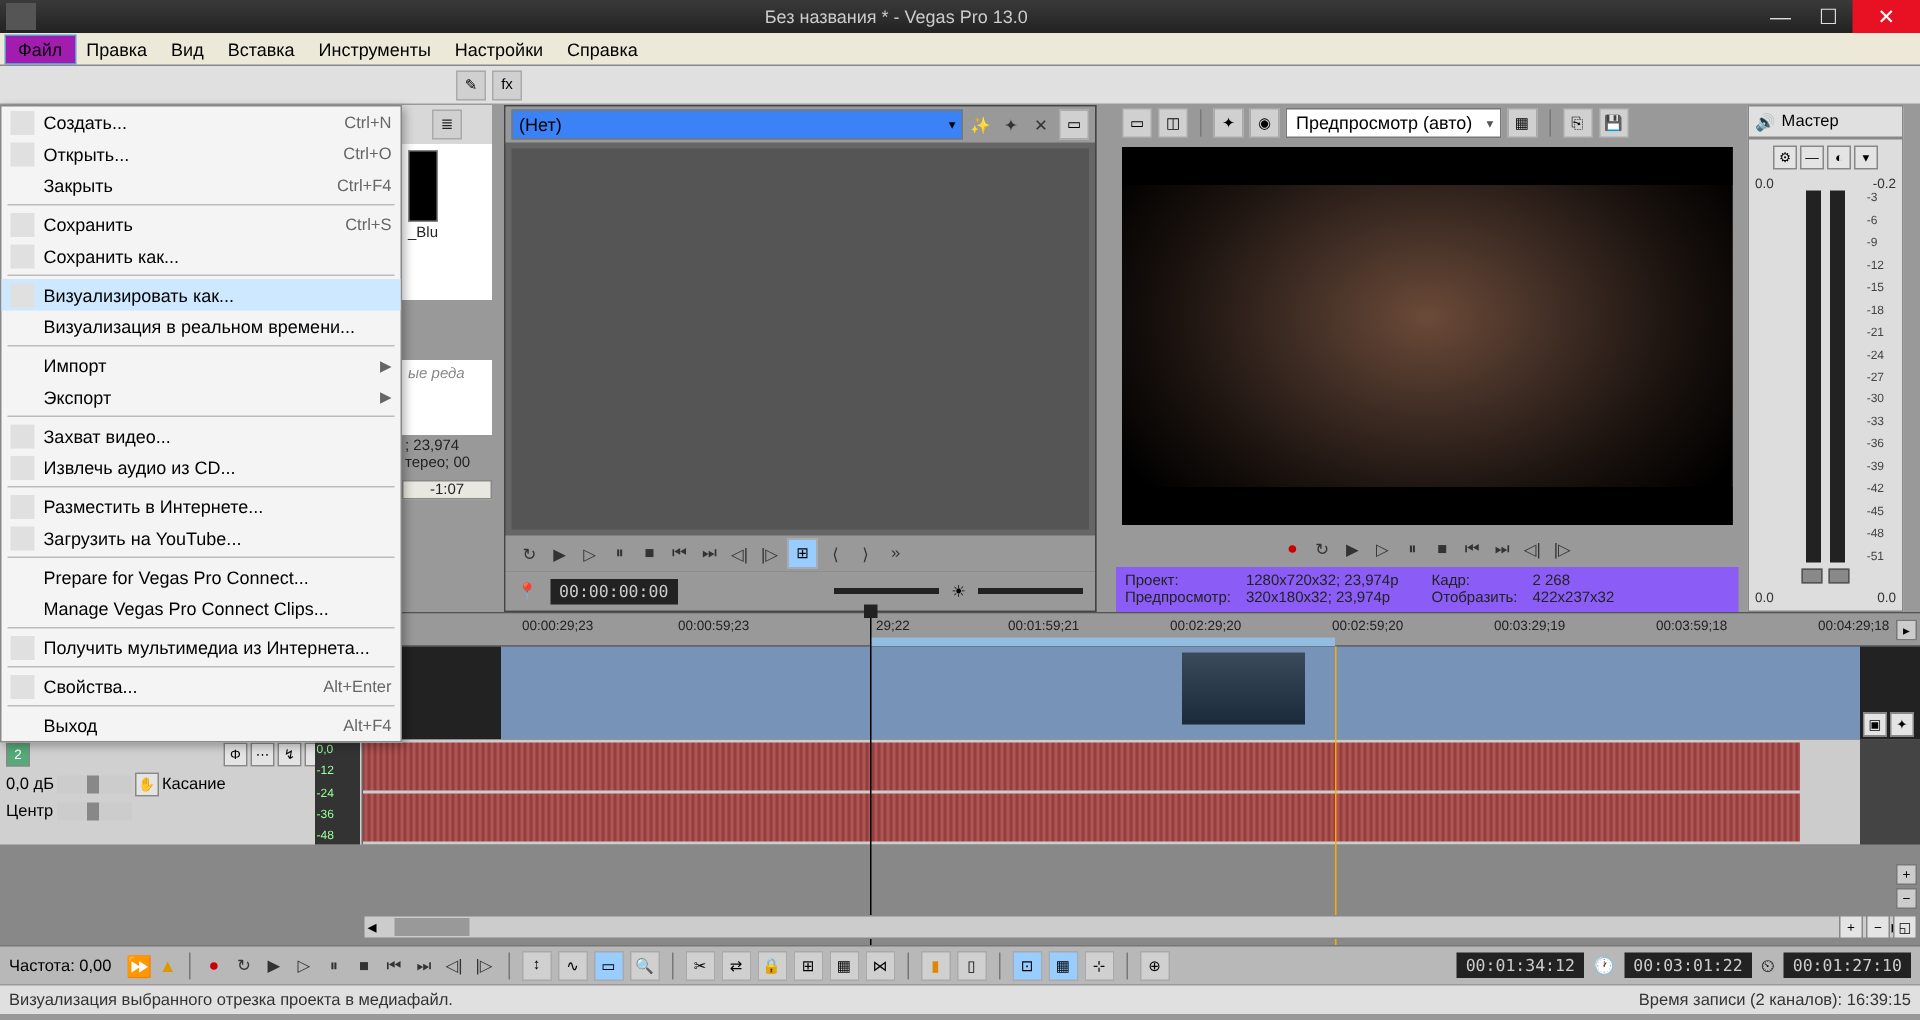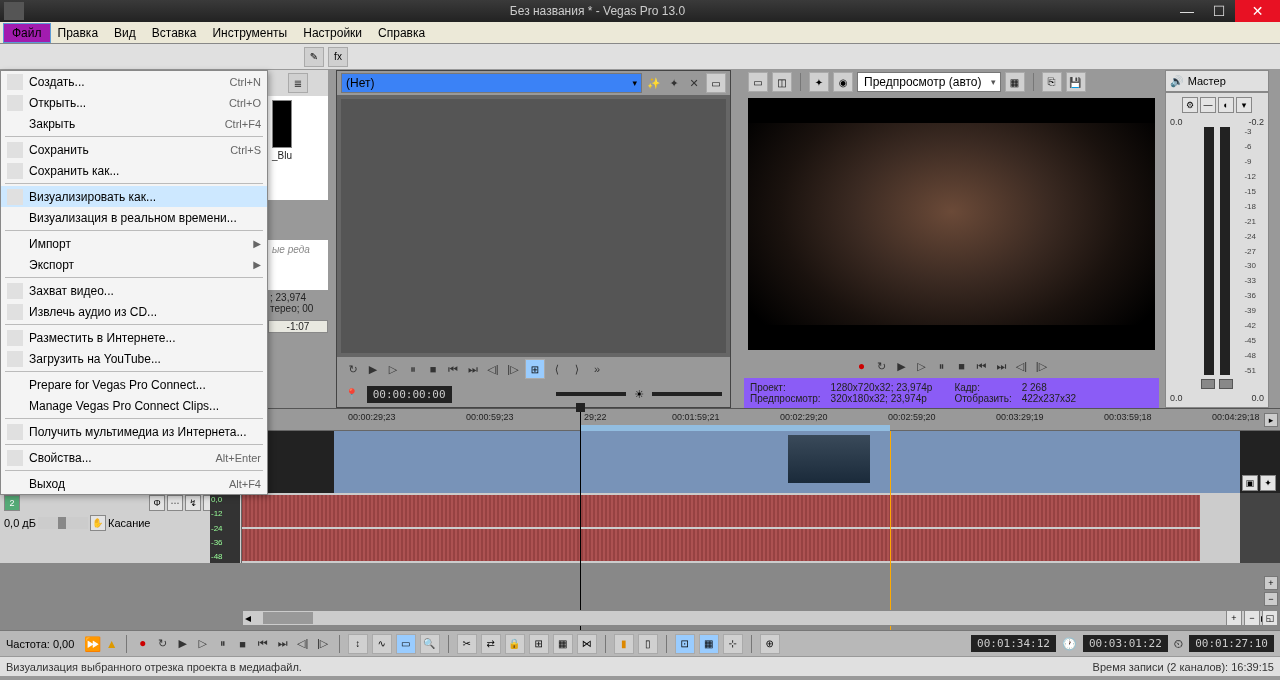--- a/index.html
+++ b/index.html
@@ -381,21 +381,21 @@
         </div>
     </div>
   </div>
 </div>
 
 <div class="timeline-area">
   <div class="ruler" id="ruler">
     <div class="loop-region" style="left:338px;width:310px;top:16px;"></div>
   <div class="ruler-tick" style="left: 0px;">00</div>
       <div class="ruler-tick" style="left: 106px;">00:00:29;23</div>
-      <div class="ruler-tick" style="left: 224px;">00:00:59;23</div>
+      <div class="ruler-tick" style="left: 210px;">00:00:59;23</div>
       <div class="ruler-tick" style="left: 342px;">29;22</div>
       <div class="ruler-tick" style="left: 430px;">00:01:59;21</div>
       <div class="ruler-tick" style="left: 538px;">00:02:29;20</div>
       <div class="ruler-tick" style="left: 646px;">00:02:59;20</div>
       <div class="ruler-tick" style="left: 754px;">00:03:29;19</div>
       <div class="ruler-tick" style="left: 862px;">00:03:59;18</div>
       <div class="ruler-tick" style="left: 970px;">00:04:29;18</div>
     </div>
 
   <div class="track-header vid">
@@ -422,20 +422,24 @@
       <span class="th-btn">⋯</span>
       <span class="th-btn">↯</span>
       <span class="th-btn">!</span>
       <span class="th-btn">●</span>
     </div>
     <div class="th-row">
       <span>0,0 дБ</span>
       <div class="slider-h"></div>
       <span class="th-btn">✋</span>
       <span>Касание</span>
+    </div>
+    <div class="th-row">
+      <span>Центр</span>
+      <div class="slider-h"></div>
     </div>
   </div>
 
   <div style="position:absolute;left:210px;top:84px;width:30px;height:70px;background:#333;color:#9f9;font-size:8px;display:flex;flex-direction:column;justify-content:space-between;padding:2px 1px;" id="audscale">
       <span>0,0</span>
       <span>-12</span>
       <span>-24</span>
       <span>-36</span>
       <span>-48</span>
     </div>

